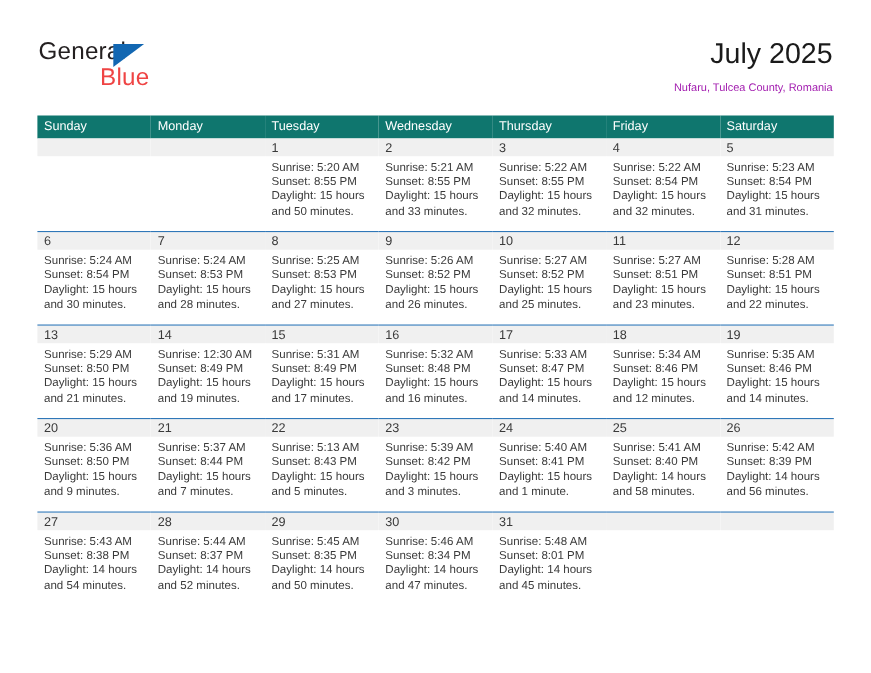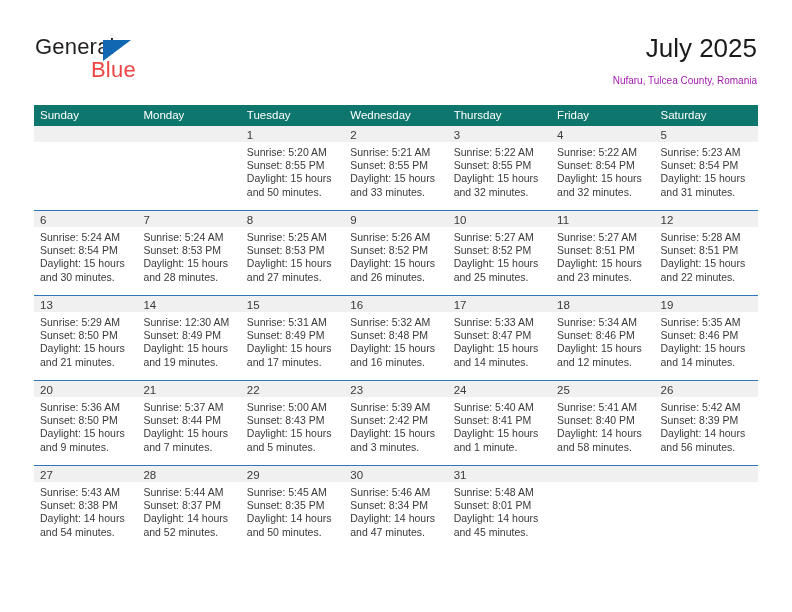--- a/index.html
+++ b/index.html
@@ -367,31 +367,31 @@
             <div class="cell-body">
               <div>Sunrise: 5:37 AM</div>
               <div>Sunset: 8:44 PM</div>
               <div>Daylight: 15 hours</div>
               <div>and 7 minutes.</div>
             </div>
           </td>
           <td>
             <div class="daynum-band">22</div>
             <div class="cell-body">
-              <div>Sunrise: 5:00 AM</div>
+              <div>Sunrise: 5:13 AM</div>
               <div>Sunset: 8:43 PM</div>
               <div>Daylight: 15 hours</div>
               <div>and 5 minutes.</div>
             </div>
           </td>
           <td>
             <div class="daynum-band">23</div>
             <div class="cell-body">
               <div>Sunrise: 5:39 AM</div>
-              <div>Sunset: 2:42 PM</div>
+              <div>Sunset: 8:42 PM</div>
               <div>Daylight: 15 hours</div>
               <div>and 3 minutes.</div>
             </div>
           </td>
           <td>
             <div class="daynum-band">24</div>
             <div class="cell-body">
               <div>Sunrise: 5:40 AM</div>
               <div>Sunset: 8:41 PM</div>
               <div>Daylight: 15 hours</div>

